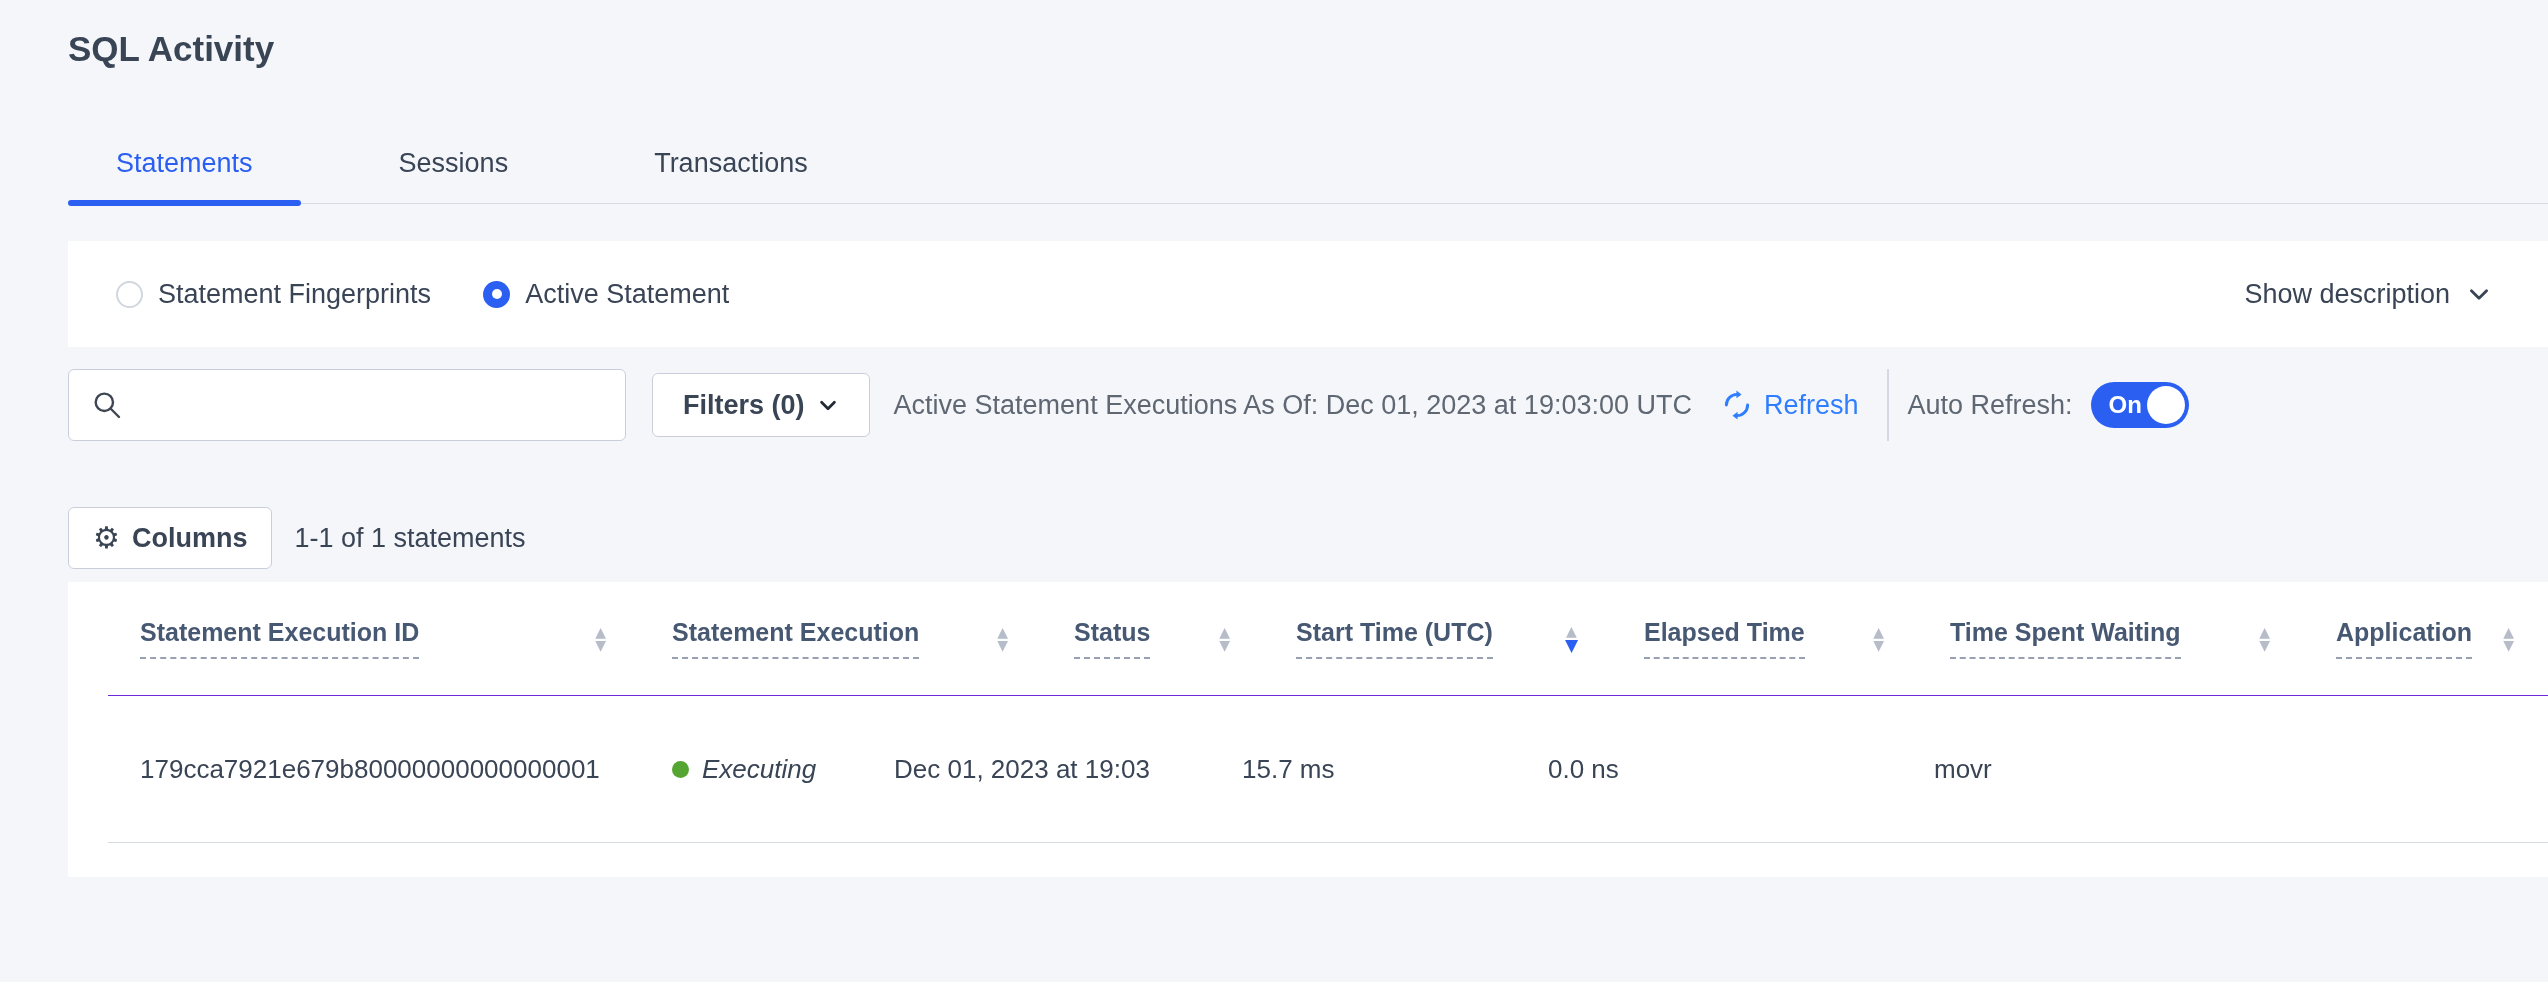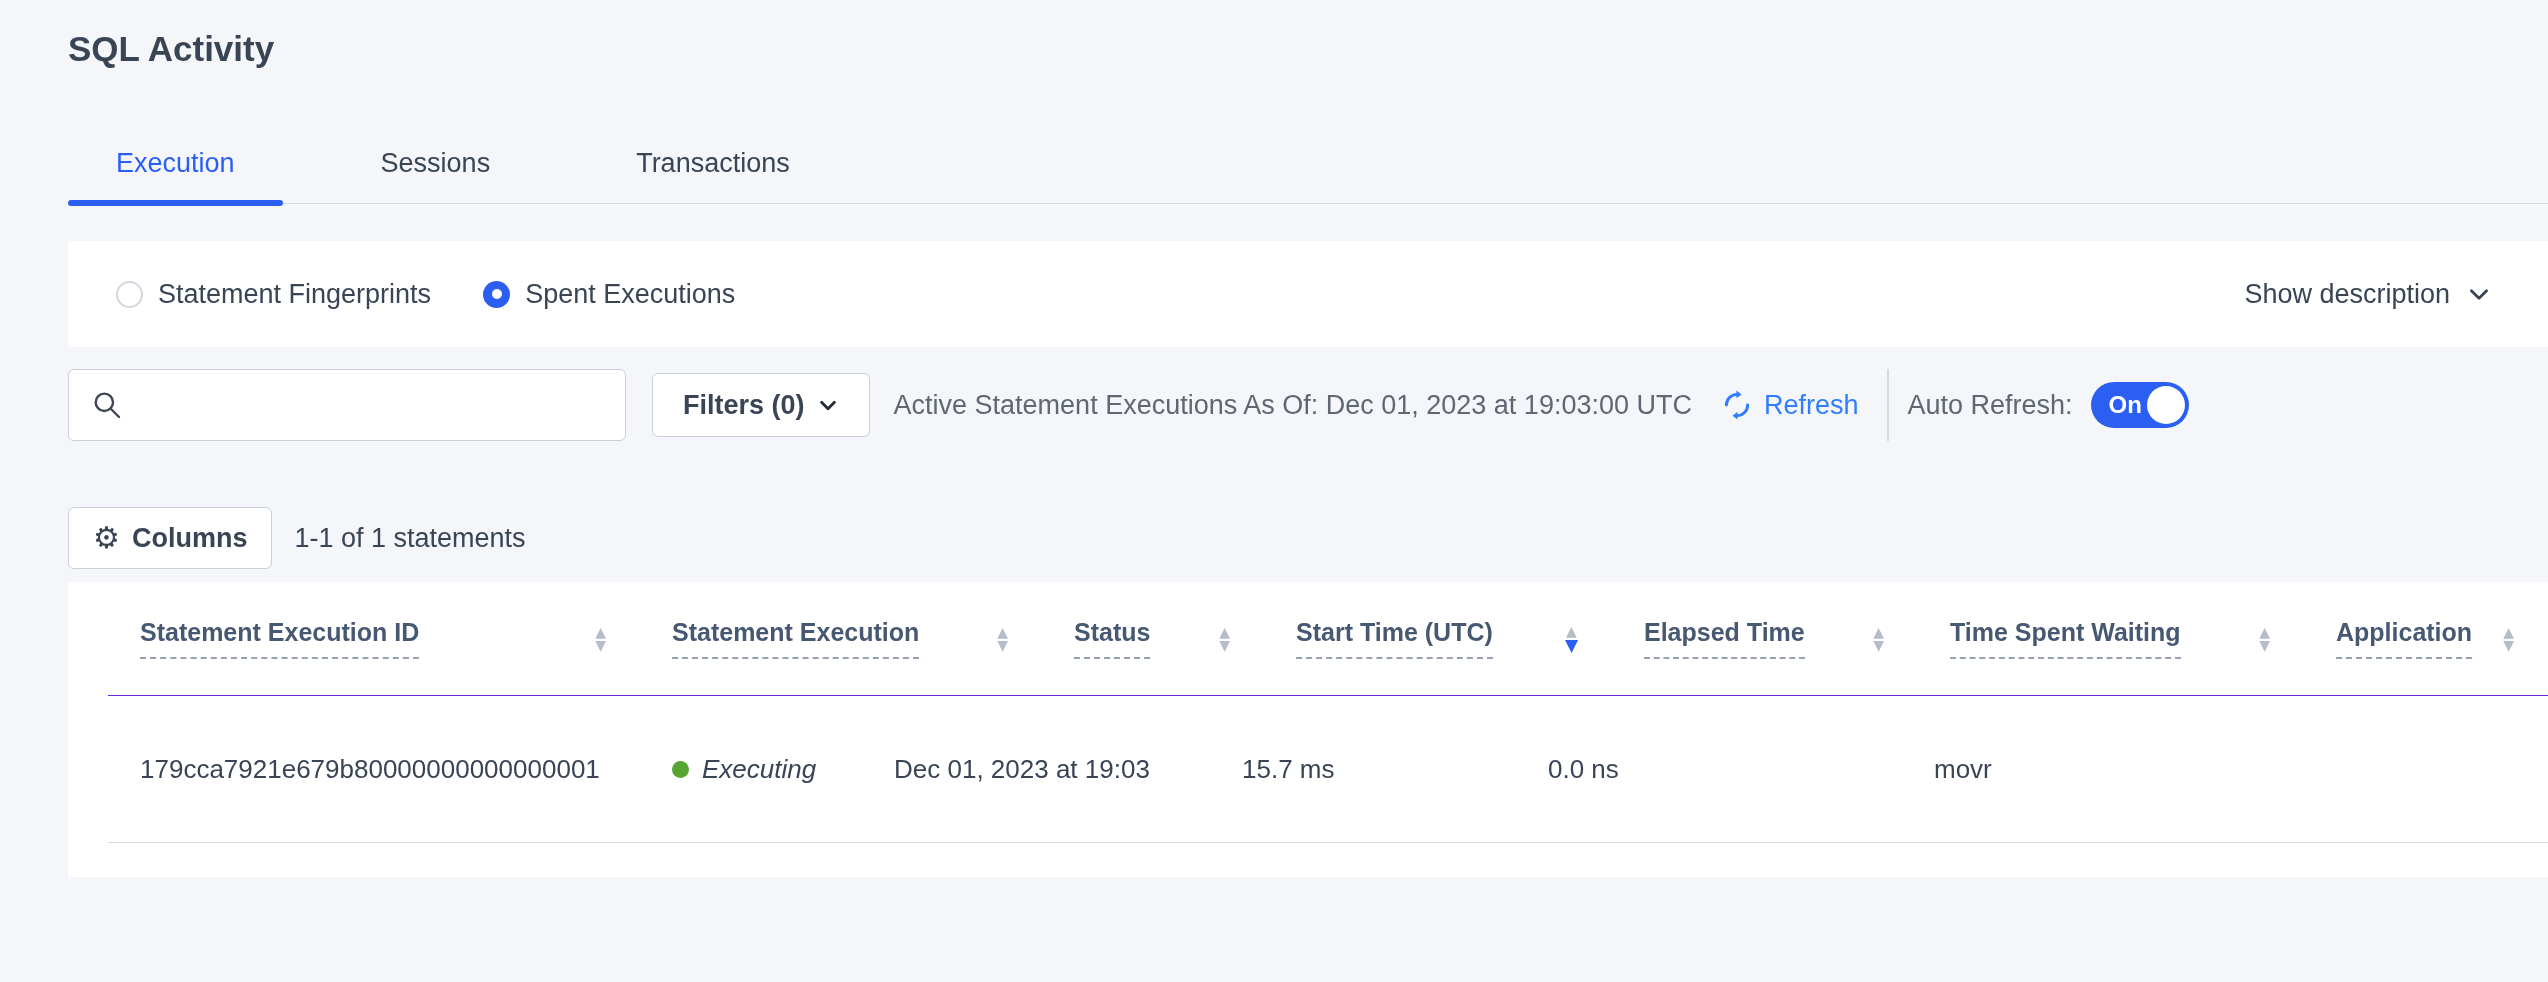--- a/index.html
+++ b/index.html
@@ -165,36 +165,36 @@
   }
 </style>
 </head>
 <body>
 
 <div class="screen">
 
   <h1 class="page-title">SQL Activity</h1>
 
   <div class="tabs">
-    <div class="tab active">Execution</div>
+    <div class="tab active">Statements</div>
     <div class="tab">Sessions</div>
     <div class="tab">Transactions</div>
   </div>
 
   <div class="controls-card">
     <div class="radio-group">
       <div class="radio-option">
         <span class="radio-circle"></span>
         <span class="radio-label">Statement Fingerprints</span>
       </div>
       <div class="radio-option checked">
         <span class="radio-circle">
             <span class="radio-dot"></span>
           </span>
-        <span class="radio-label">Spent Executions</span>
+        <span class="radio-label">Active Statement</span>
       </div>
     </div>
     <div class="show-desc">
       <span>Show description</span>
       <span class="chev">
         <svg width="26" height="26" viewBox="0 0 24 24" fill="none" stroke="#394455" stroke-width="2.6" stroke-linecap="round" stroke-linejoin="round">
             <path d="M5 9l7 7 7-7"></path>
           </svg>
       </span>
     </div>

